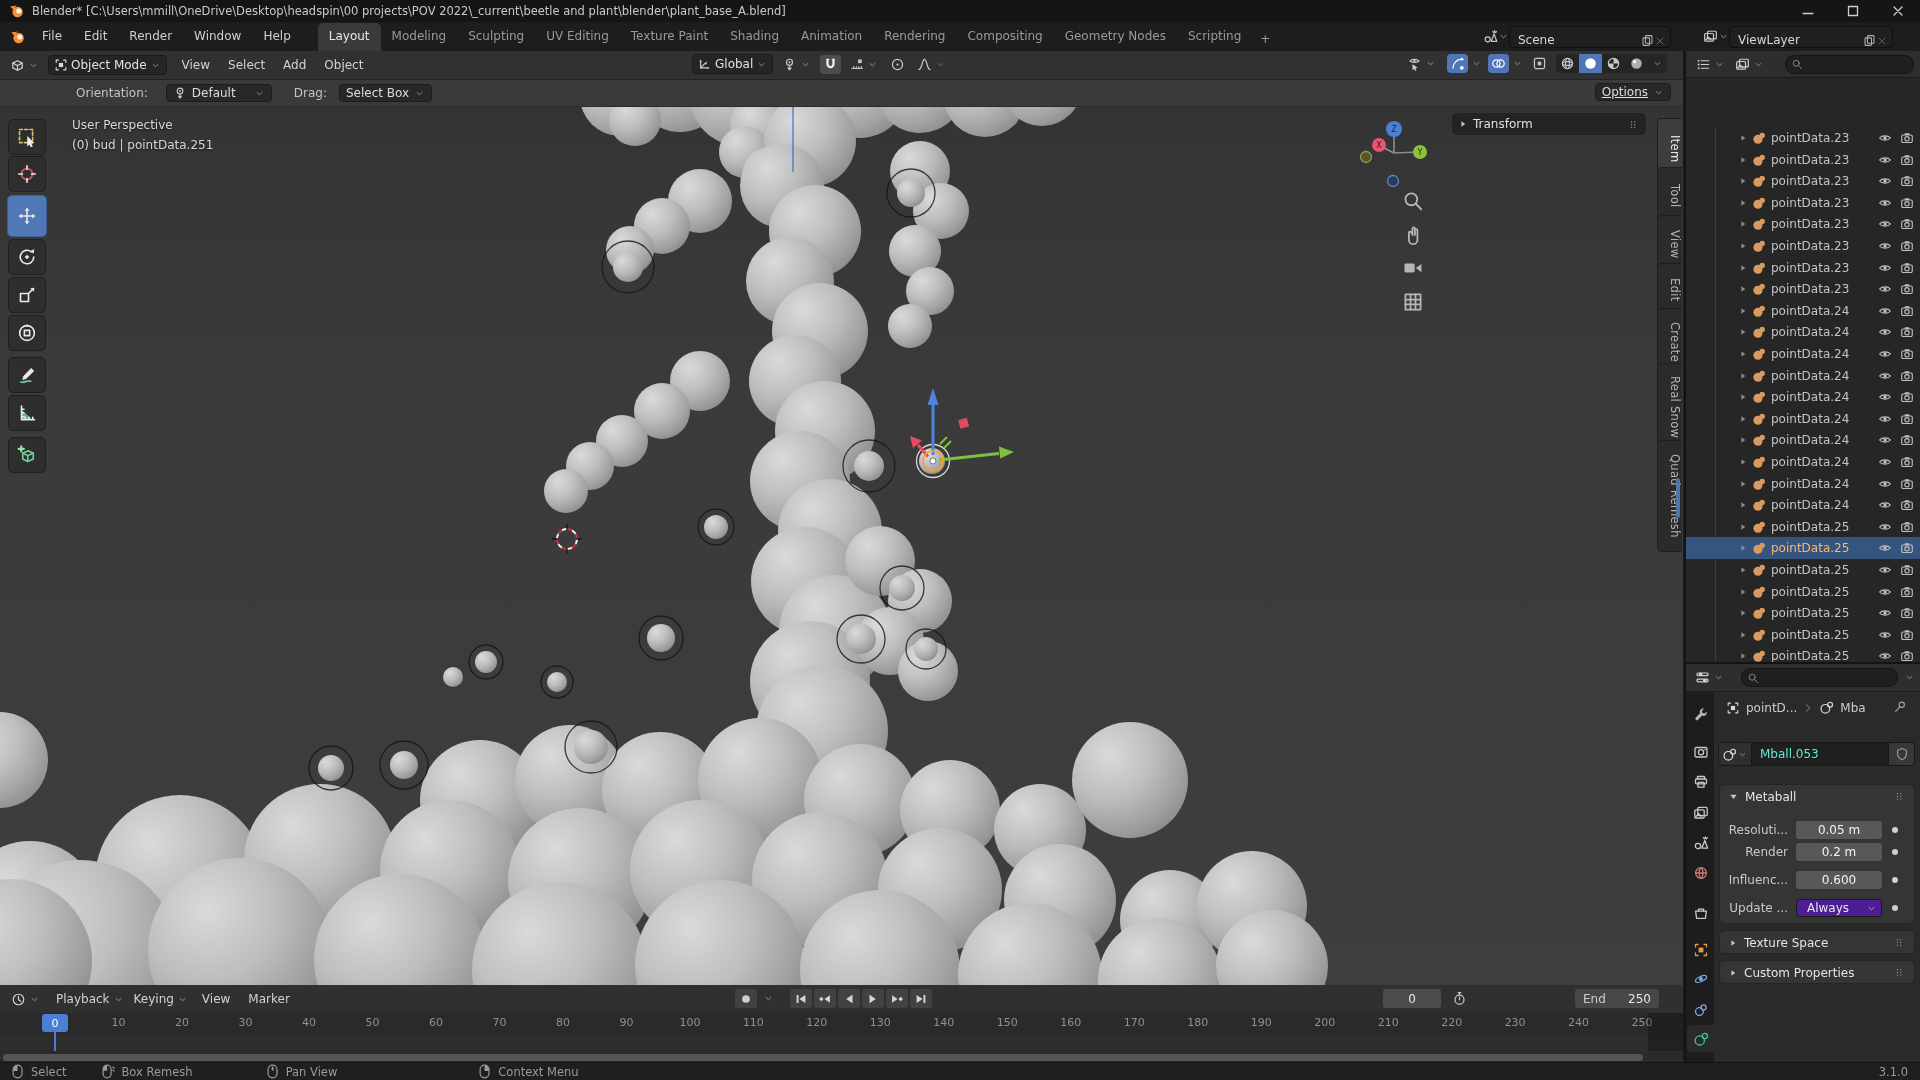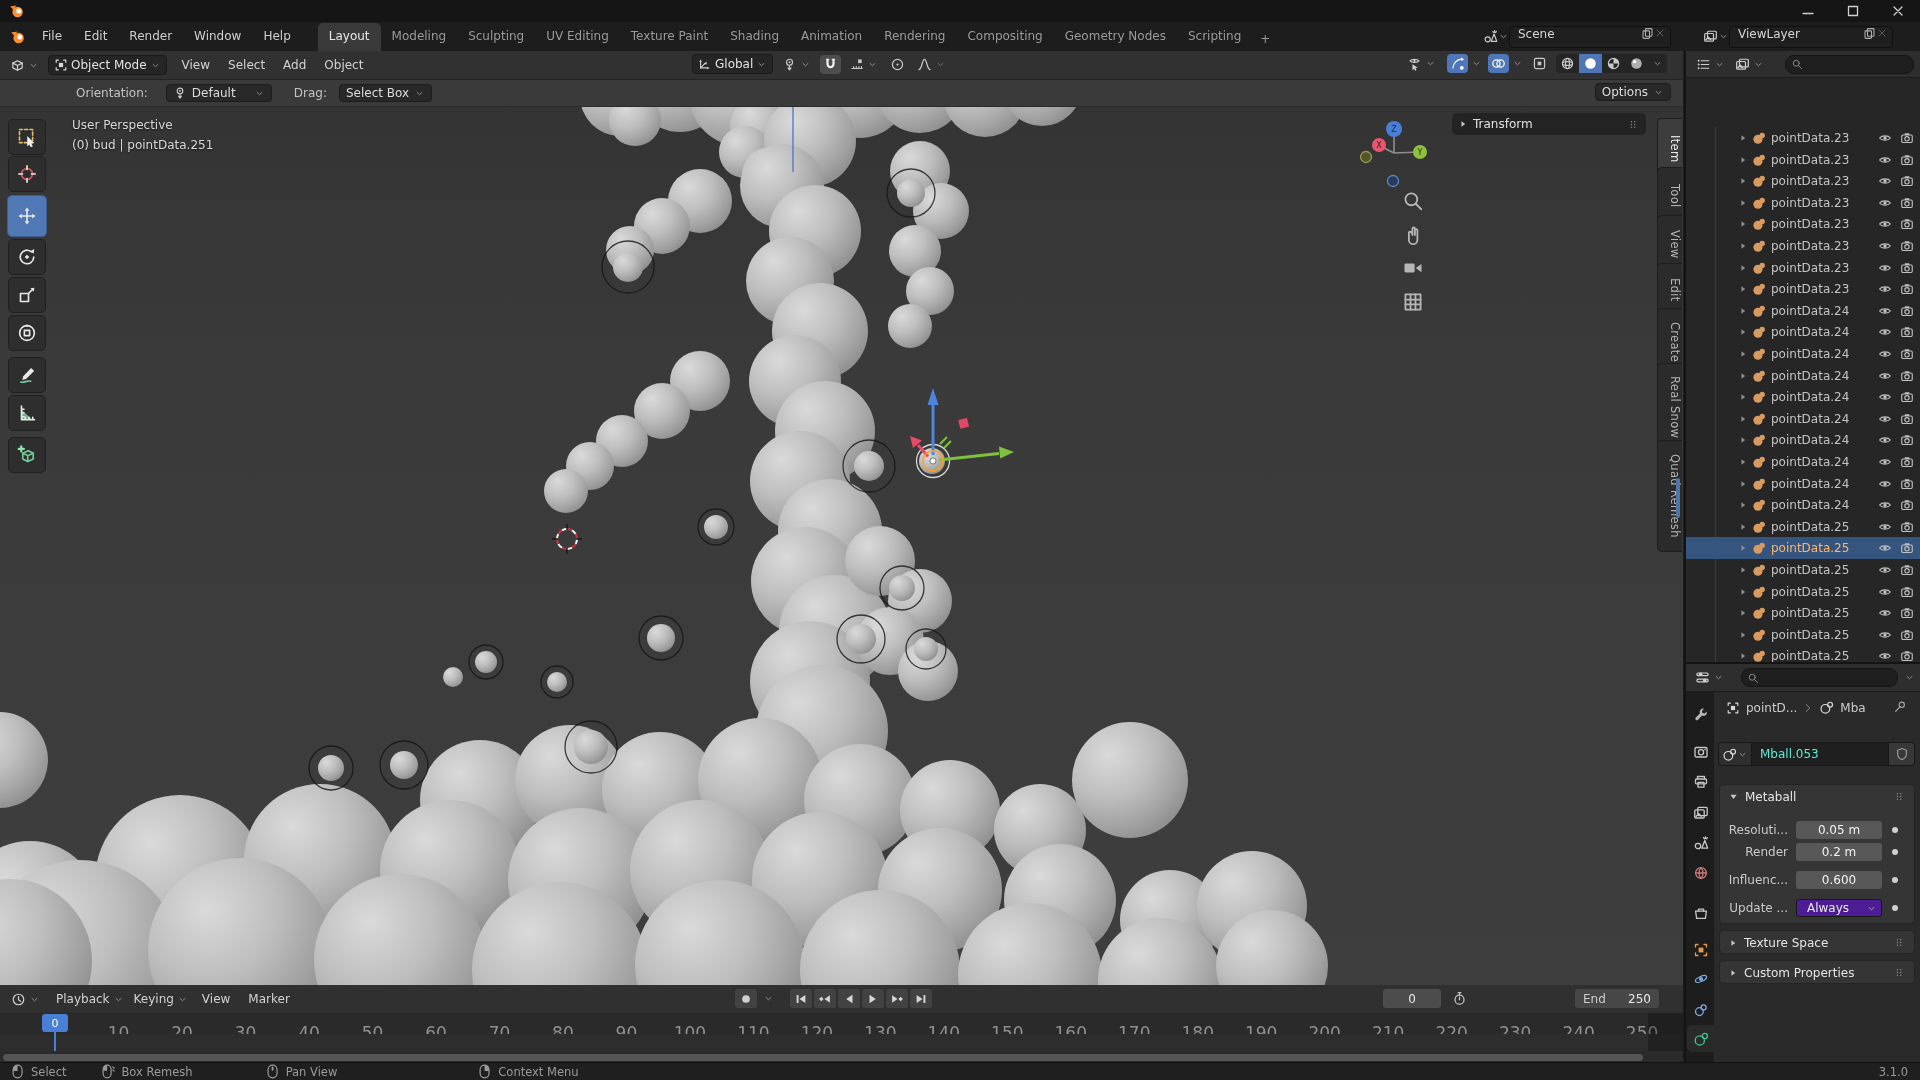--- a/index.html
+++ b/index.html
@@ -16,39 +16,39 @@
   .wc:last-child{font-size:13px;}
   
   #topbar{position:absolute;left:0;top:22px;width:1920px;height:29px;background:#1d1d1d;border-bottom:1px solid #101010;display:flex;align-items:center;}
   #topbar .logo{margin:0 6px 0 9px;}
   .menu-item{padding:0 11px;color:#cfcfcf;line-height:29px;}
   #workspaces{display:flex;align-items:flex-end;height:29px;margin-left:16px;}
   .ws-tab{padding:5px 11px 6px 11px;color:#9a9a9a;border-radius:5px 5px 0 0;line-height:17px;text-align:right;}
   .ws-tab.active{background:#3a3a3a;color:#e8e8e8;}
   .ws-add{padding:5px 8px;color:#9a9a9a;}
   .id-widget{position:absolute;top:4px;height:21px;display:flex;align-items:center;}
-  .id-field{height:20px;background:#1f1f1f;border:1px solid #0f0f0f;border-radius:4px;display:flex;align-items:flex-start;padding:0 4px 0 8px;color:#d6d6d6;}
+  .id-field{height:20px;background:#1f1f1f;border:1px solid #0f0f0f;border-radius:4px;display:flex;align-items:flex-end;padding:0 4px 0 8px;color:#d6d6d6;}
   .id-field .nm{margin-right:8px;}
   
   #vp-header{position:absolute;left:0;top:51px;width:1683px;height:28px;background:#313131;border-bottom:1px solid #232323;display:flex;align-items:center;}
   .hdr-btn{display:flex;align-items:center;gap:3px;padding:2px 5px;border-radius:4px;}
   .dark{background:#252525;border:1px solid #1a1a1a;}
   .hdr-menu{padding:0 9px;color:#d2d2d2;}
   #vp-mid{position:absolute;left:692px;top:3px;display:flex;align-items:center;gap:4px;}
   #vp-right{position:absolute;right:16px;top:3px;display:flex;align-items:center;gap:6px;}
   .tgl{display:flex;align-items:center;border-radius:4px;padding:2px 3px;background:#252525;}
   .tgl.on{background:#4f76b8;}
   .seg{display:flex;background:#252525;border-radius:4px;overflow:hidden;}
   .seg>span{padding:2px 4px;display:flex;align-items:center;}
   .seg>span.on{background:#4f76b8;}
   
   #tool-settings{position:absolute;left:0;top:80px;width:1683px;height:26px;background:#3a3a3a;border-bottom:1px solid #2b2b2b;display:flex;align-items:center;color:#cdcdcd;}
   .ts-label{margin-left:18px;color:#c3c3c3;}
   .dd{display:flex;align-items:center;gap:5px;background:#282828;border:1px solid #1c1c1c;border-radius:4px;padding:1px 6px;color:#dcdcdc;}
-  #options-btn{position:absolute;right:12px;top:3px;}
+  #options-btn{position:absolute;right:12px;top:3px;text-decoration:underline;}
   
   #canvas{position:absolute;left:0;top:107px;width:1683px;height:878px;background:linear-gradient(180deg,#343434 0%,#3a3a3a 30%,#3e3e3e 100%);overflow:hidden;}
   #vp-text{position:absolute;left:72px;top:8px;color:#d8d8d8;text-shadow:0 1px 2px rgba(0,0,0,.55);line-height:20px;}
   
   .tool-btn{position:absolute;left:8px;width:36px;height:34px;background:#2e2e2e;border:1px solid #202020;border-radius:5px;display:flex;align-items:center;justify-content:center;}
   .tool-btn.active{background:#5078b4;border-color:#3c5e94;height:40px;width:38px;left:7px;}
   
   .side-tab{position:absolute;left:1657px;width:24px;writing-mode:vertical-rl;background:#2b2b2b;border:1px solid #1e1e1e;border-right:none;border-radius:5px 0 0 5px;color:#b5b5b5;font-size:11.5px;text-align:center;padding:7px 0;letter-spacing:.3px;}
   .side-tab.active{background:#3d3d3d;color:#e9e9e9;}
   #transform-panel{position:absolute;left:1452px;top:6px;width:194px;height:22px;background:rgba(34,34,34,.92);border-radius:5px;display:flex;align-items:center;color: #e0e0e0;padding:0 6px;box-sizing:border-box;}
@@ -84,21 +84,21 @@
   .f-val{position:absolute;left:76px;width:86px;height:18px;background:#585858;border-radius:3px;color:#f2f2f2;display:flex;align-items:center;justify-content:center;}
   .f-dd{position:absolute;left:76px;width:86px;height:18px;background:#4c1d95;border:1px solid #191919;border-radius:3px;color:#e8e8e8;display:flex;align-items:center;padding-left:10px;box-sizing:border-box;}
   .f-dot{position:absolute;left:172px;width:6px;height:6px;border-radius:50%;background:#d0d0d0;}
   
   #timeline{position:absolute;left:0;top:985px;width:1683px;height:77px;background:#2b2b2b;}
   #tl-header{position:absolute;left:0;top:0;width:100%;height:28px;background:#303030;border-bottom:1px solid #202020;display:flex;align-items:center;}
   #tl-transport{position:absolute;left:735px;top:4px;display:flex;align-items:center;gap:2px;}
   .tr-btn{width:22px;height:19px;background:#424242;border-radius:3px;display:flex;align-items:center;justify-content:center;}
   .tl-field{position:absolute;top:4px;height:19px;background:#474747;border-radius:3px;display:flex;align-items:center;justify-content:space-between;padding:0 8px;box-sizing:border-box;color:#e8e8e8;}
   #ruler{position:absolute;left:0;top:28px;width:100%;height:21px;background:#2a2a2a;border-bottom:1px solid #222;}
-  .tick{position:absolute;top:10px;transform:translateX(-50%);color:#909090;font-size:17px;}
+  .tick{position:absolute;top:3px;transform:translateX(-50%);color:#909090;font-size:11px;}
   #track{position:absolute;left:0;top:49px;width:100%;height:17px;background:#2d2d2d;}
   #range-out{position:absolute;left:1648px;top:28px;width:35px;height:38px;background:rgba(0,0,0,.25);}
   #playhead{position:absolute;left:42px;top:1px;width:26px;height:18px;background:#4a7fd6;border-radius:3px;color:#fff;display:flex;align-items:center;justify-content:center;font-size:11px;}
   #ph-line{position:absolute;left:54px;top:47px;width:2px;height:19px;background:#4a7fd6;}
   #tl-scroll{position:absolute;left:3px;top:69px;width:1640px;height:7px;background:#555555;border-radius:4px;}
   
   #statusbar{position:absolute;left:0;top:1062px;width:1920px;height:18px;background:#1f1f1f;border-top:1px solid #121212;display:flex;align-items:center;color:#9a9a9a;font-size:11.5px;padding-left:12px;box-sizing:border-box;}
   .hint{display:flex;align-items:center;gap:6px;}
   #sb-version{position:absolute;right:12px;color:#9a9a9a;}
 </style>
@@ -108,20 +108,21 @@
 <div id="app">
 
   <div id="titlebar">
     <span class="logo">
         <svg width="16" height="16" viewBox="0 0 16 16" style="color:#ff8f2e">
           <path d="M2.2 3.4 8.6 2.6 5.2 6.6Z" fill="#ff8f2e"></path>
           <circle cx="9.6" cy="9" r="5.2" fill="#ff8f2e"></circle>
           <circle cx="10.8" cy="7.9" r="2.5" fill="#ffffff"></circle>
         </svg>
       </span>
+    <span>Blender* [C:\Users\mmill\OneDrive\Desktop\headspin\00 projects\POV 2022\_current\beetle and plant\blender\plant_base_A.blend]</span>
     <div id="win-controls">
       <span class="wc">
           <svg width="12" height="12" viewBox="0 0 12 12">
             <path d="M1 8.5h10" class="s"></path>
           </svg>
         </span>
       <span class="wc">
           <svg width="12" height="12" viewBox="0 0 12 12">
             <rect x="1.5" y="1.5" width="9" height="9" class="s"></rect>
           </svg>

